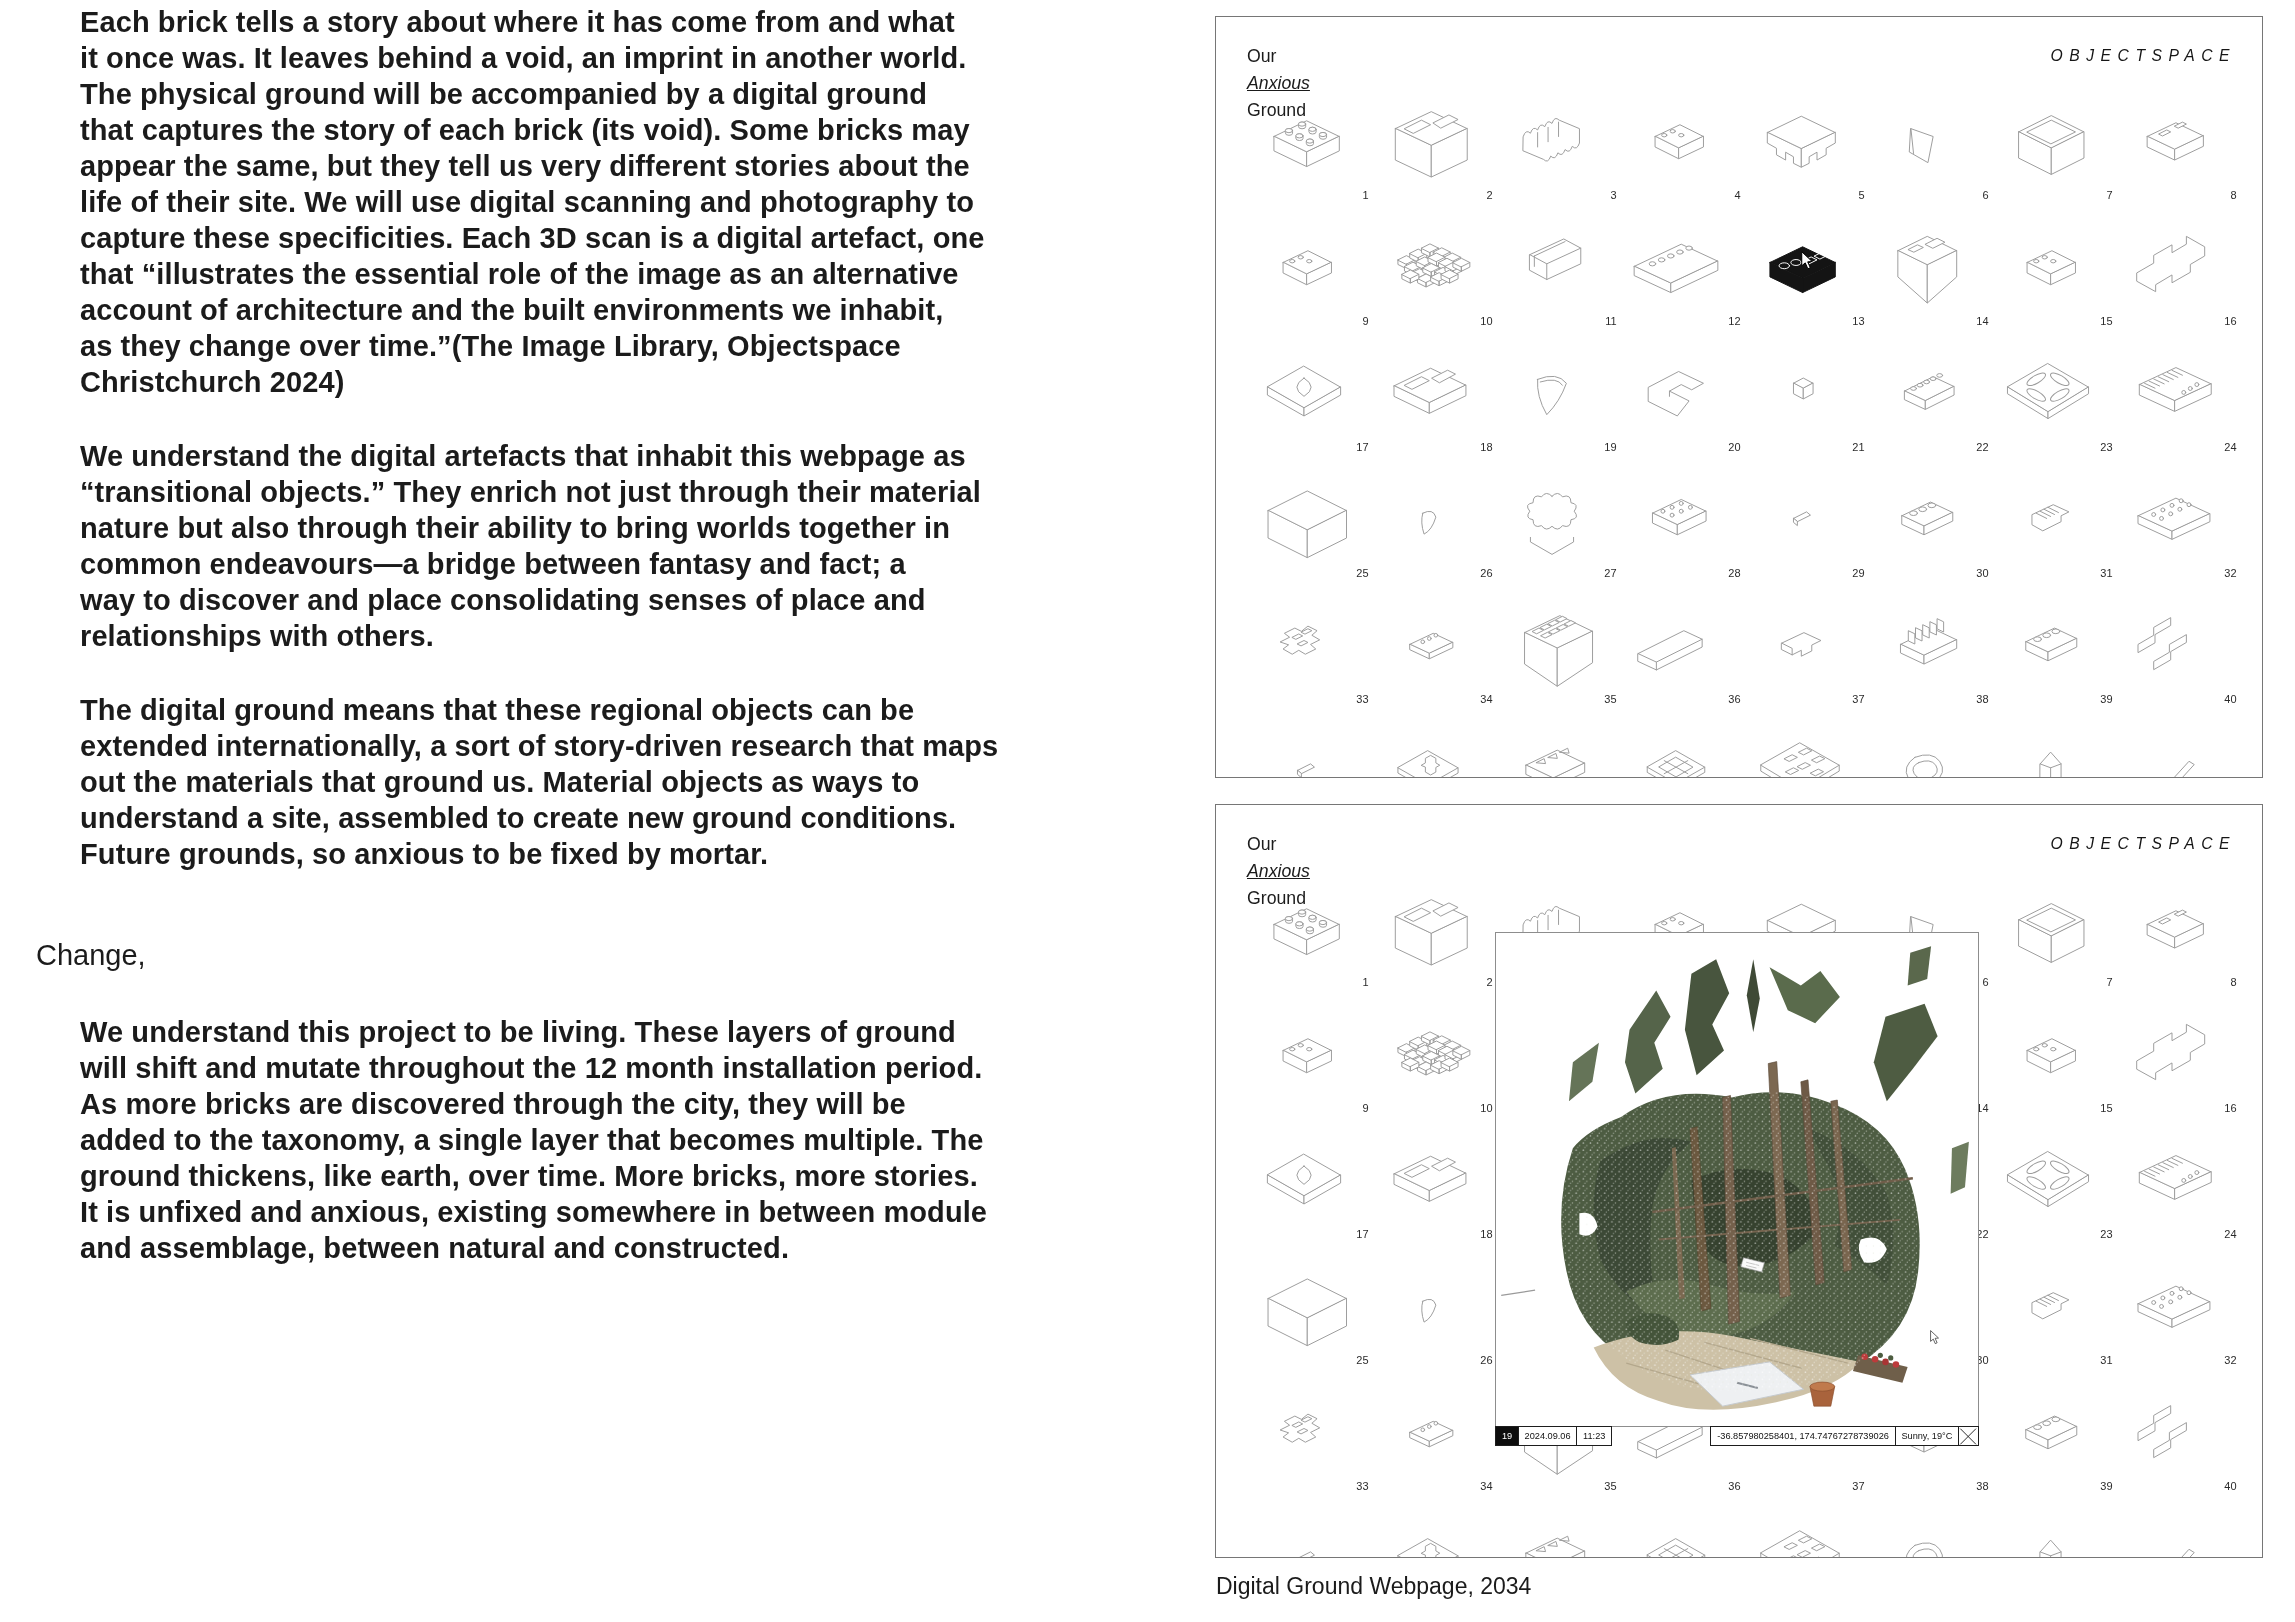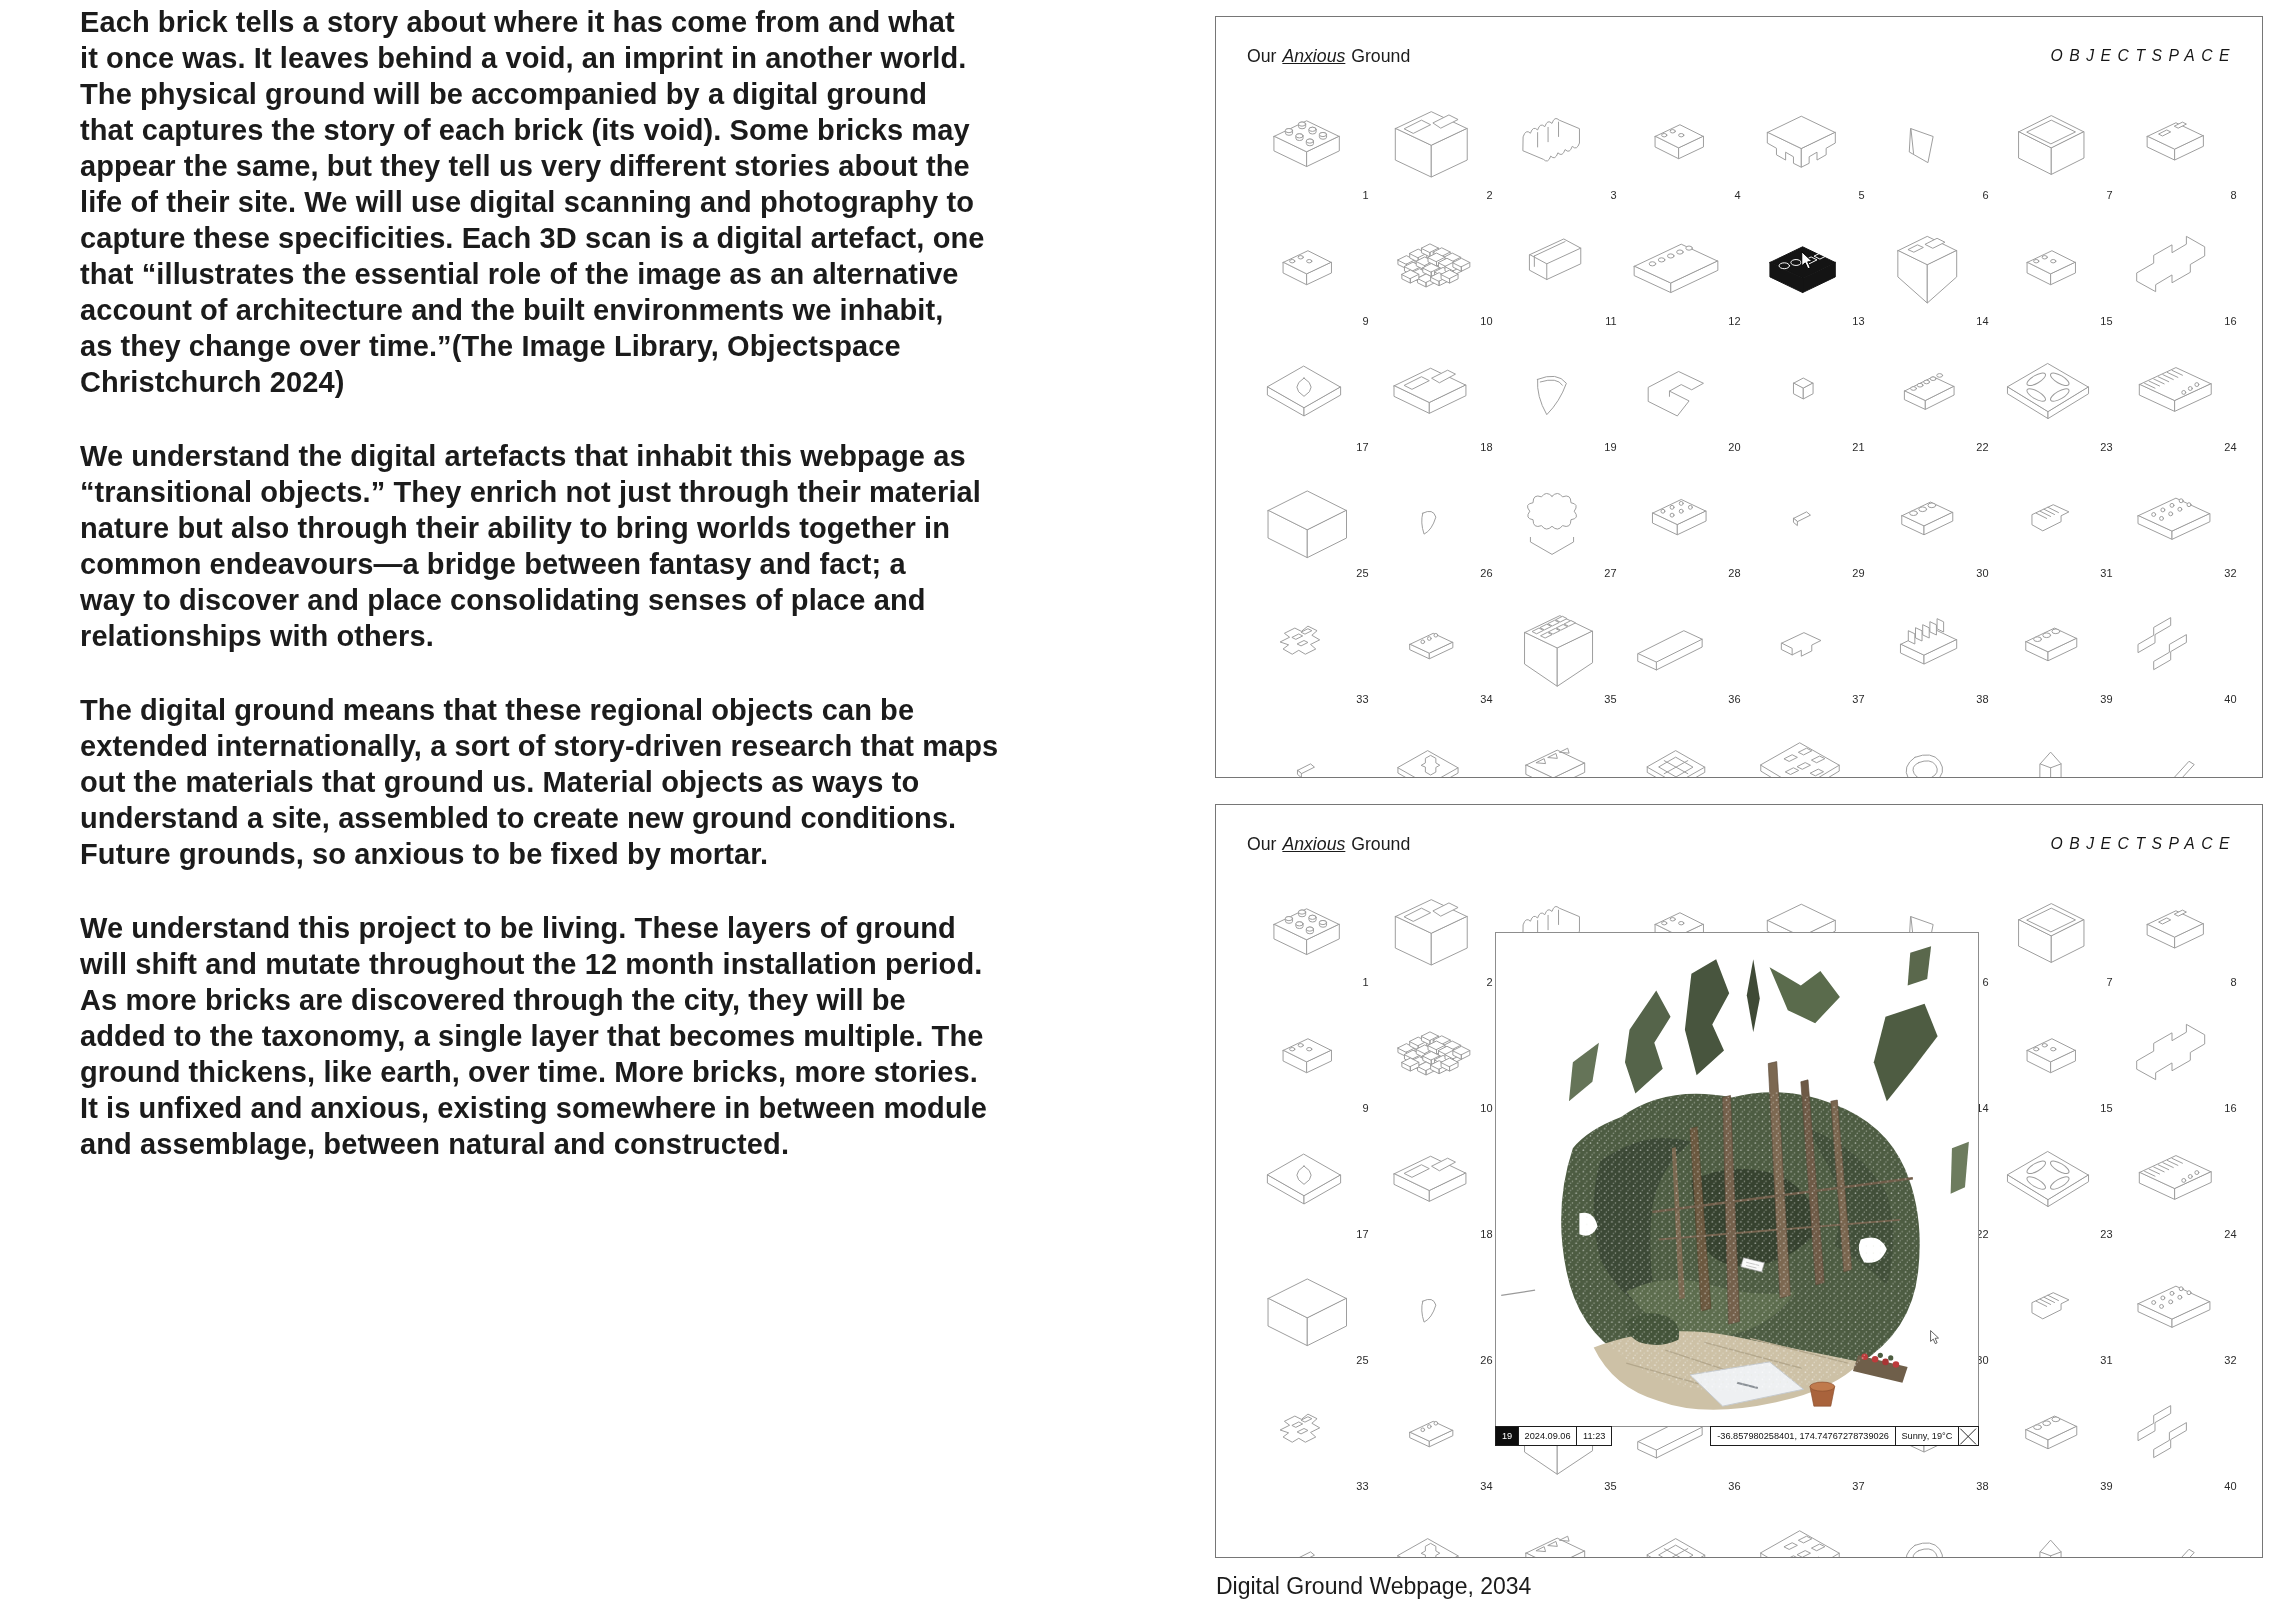--- a/index.html
+++ b/index.html
@@ -13,21 +13,21 @@
   .indent{margin-left:44px;font-weight:bold;}
   .article p{font-size:29px;line-height:36px;margin:0 0 38px 0;width:929px;
              white-space:pre-line;letter-spacing:0.1px;}
 
   
   .panel{position:absolute;left:1215px;width:1048px;margin:0;background:#fff;
          border:1.3px solid #767676;box-sizing:border-box;overflow:hidden;}
   #panel-top{top:16.4px;height:762px;}
   #panel-bottom{top:804px;height:754px;}
   .panel-header{position:absolute;left:0;top:0;width:100%;height:65px;}
-  .site-title{position:absolute;left:31px;top:29px;font-size:17.7px;display:flex;gap:5.9px;}
+  .site-title{position:absolute;left:31px;top:29px;font-size:17.7px;display:flex;gap:5.9px;flex-direction:column;}
   .site-title .it{font-style:italic;text-decoration:underline;}
   .logo{position:absolute;right:26px;top:30px;font-size:15.7px;letter-spacing:6.5px;
         font-weight:500;color:#161616;font-style:italic;}
 
   .grid{position:absolute;left:26px;top:65px;width:989px;display:grid;
         grid-template-columns:repeat(8,124px);grid-auto-rows:126px;}
   .cell{position:relative;}
   .cell svg.brick{position:absolute;left:50%;top:50%;transform:translate(-50%,-50%);}
   .num{position:absolute;right:-2.6px;bottom:7.9px;font-size:11px;color:#2b2b2b;}
 
@@ -79,20 +79,21 @@
 nature but also through their ability to bring worlds together in
 common endeavours—a bridge between fantasy and fact; a
 way to discover and place consolidating senses of place and
 relationships with others.</p>
       <p>The digital ground means that these regional objects can be
 extended internationally, a sort of story-driven research that maps
 out the materials that ground us. Material objects as ways to
 understand a site, assembled to create new ground conditions.
 Future grounds, so anxious to be fixed by mortar.</p>
     </div>
+    <h2>Change,</h2>
     <div class="indent">
       <p>We understand this project to be living. These layers of ground
 will shift and mutate throughout the 12 month installation period.
 As more bricks are discovered through the city, they will be
 added to the taxonomy, a single layer that becomes multiple. The
 ground thickens, like earth, over time. More bricks, more stories.
 It is unfixed and anxious, existing somewhere in between module
 and assemblage, between natural and constructed.</p>
     </div>
   </section>

